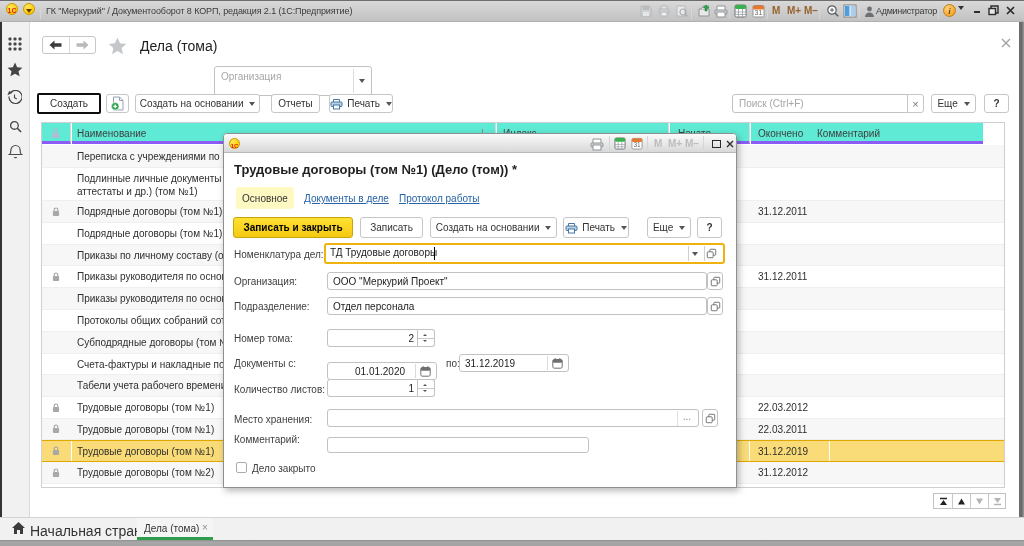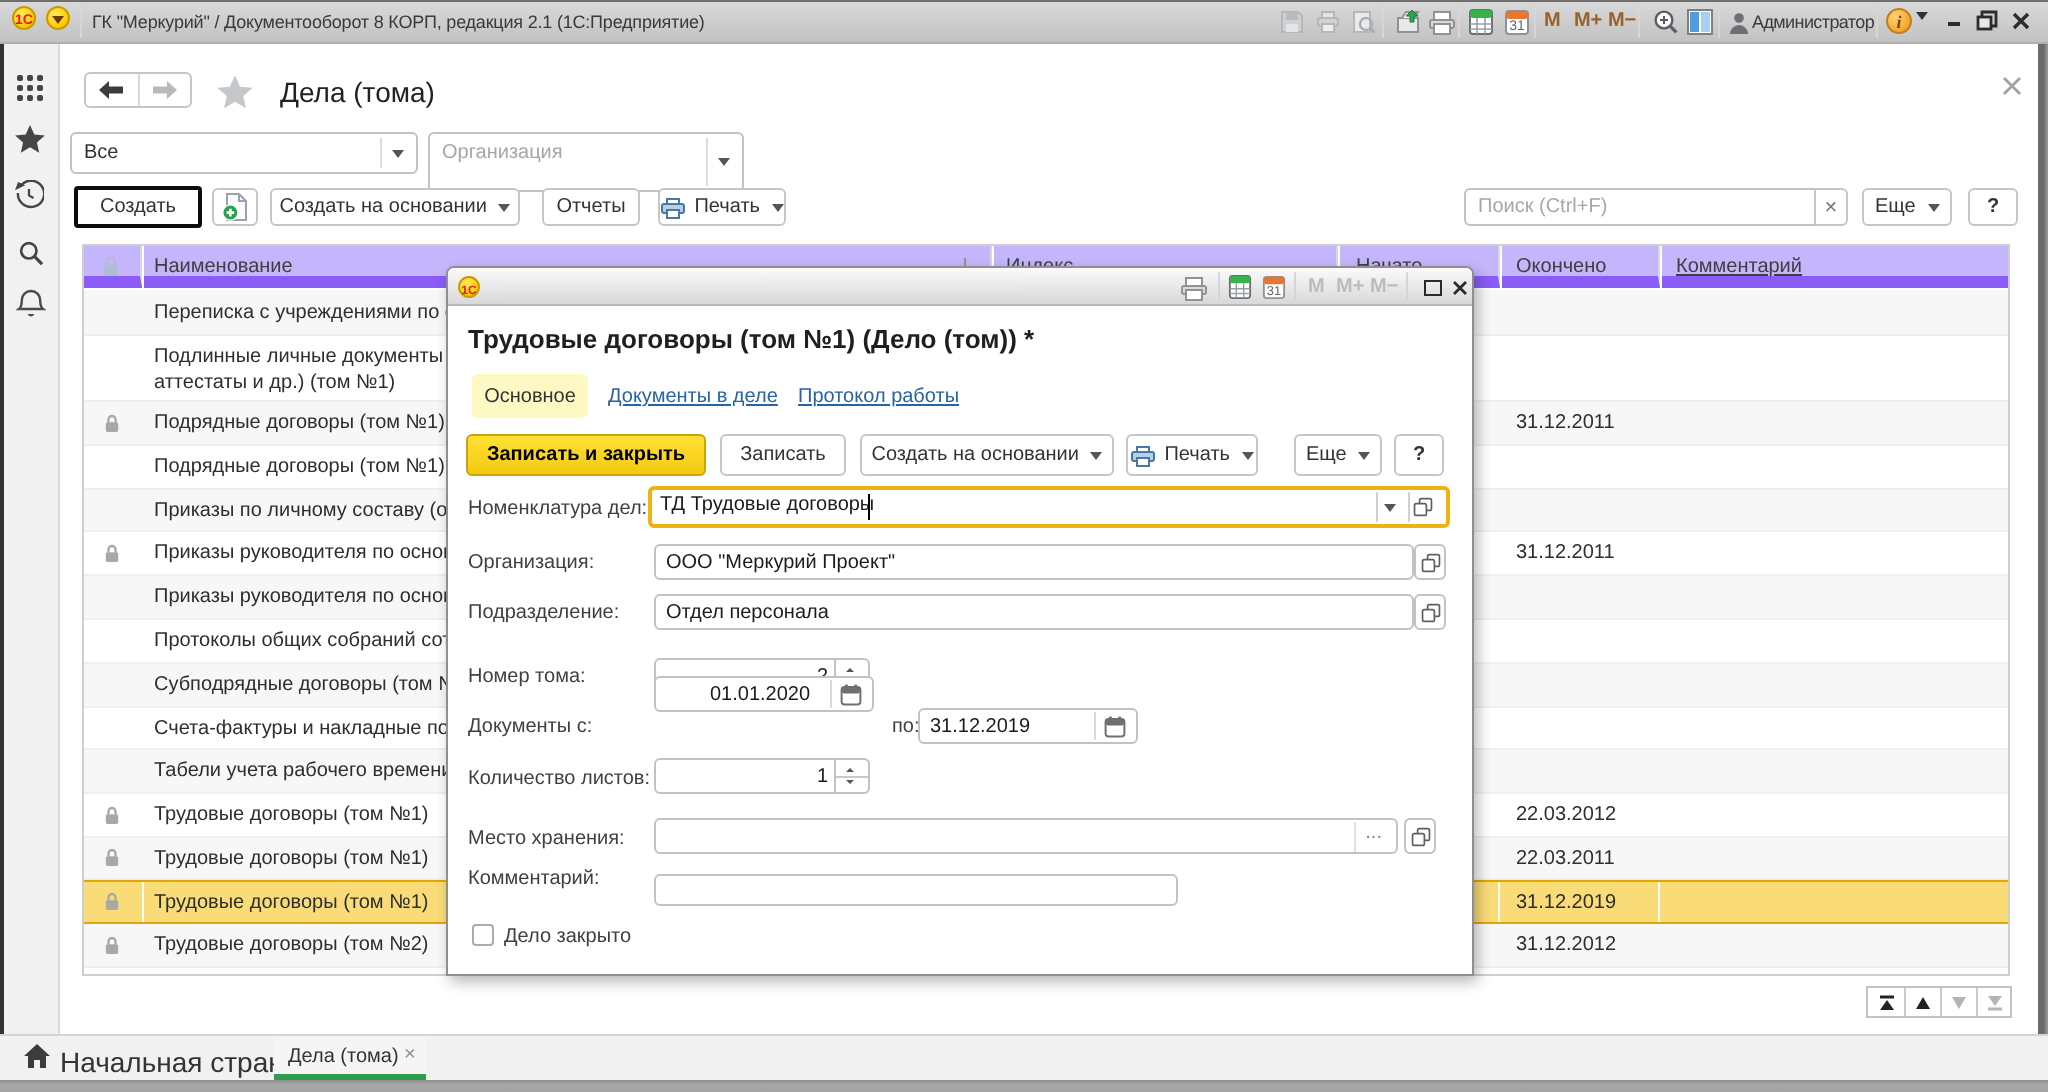--- a/index.html
+++ b/index.html
@@ -29,21 +29,21 @@
   .combo { background:#fff; border:1px solid #c2c2c2; border-radius:3px; }
   .combo .arr { position:absolute; right:0; top:0; bottom:0; width:18px;
      display:flex; align-items:center; justify-content:center; }
   .combo .arr:before { content:""; position:absolute; left:0; top:2px; bottom:2px; width:1px; background:#dcdcdc; }
   .carr { width:0; height:0; border-left:3.5px solid transparent; border-right:3.5px solid transparent; border-top:4px solid #555; }
   .ph { color:#a6a6a6; }
   .lbl { font-size:10px; color:#404040; }
 
   
   #tbl { left:41px; top:122px; width:964px; height:366px; border:1px solid #cfcfcf; background:#fff; }
-  .th { position:absolute; top:0; height:21px; background:#c4b5fd; border-bottom:6px solid #8b5cf6;
+  .th { position:absolute; top:0; height:21px; background:#5eead4; border-bottom:3px solid #8b5cf6;
         line-height:21px; color:#3f3f3f; font-size:10px; }
   .row { position:absolute; left:0; width:962px; border-bottom:1px solid #efefef; }
   .odd { background:#f7f7f7; }
   .rtxt { position:absolute; left:35px; top:0; height:100%; display:flex; align-items:center; font-size:10px; color:#2e2e2e; white-space:pre; }
   .dt  { position:absolute; left:716px; top:0; height:100%; display:flex; align-items:center; font-size:10px; color:#2e2e2e; }
 
   
   #dlg { z-index:10; left:223px; top:133px; width:514px; height:355px; background:#fff;
      border:1px solid #8f8f8f; border-radius:4px 4px 0 0; box-shadow:2px 3px 7px rgba(0,0,0,.28); }
   #dlgtb { position:absolute; left:0; top:0; right:0; height:19px; border-radius:3px 3px 0 0;
@@ -181,26 +181,20 @@
         <path d="M12.5 5 L7.5 0.5 V3.2 H0.5 V6.8 H7.5 V9.5 Z" fill="#b9b9b9"></path>
       </svg></div>
   <svg class="abs" style="left:108px;top:37px;" width="19" height="18" viewBox="0 0 17 16">
       <path d="M8.5 0.5 L10.8 5.6 L16.4 6.1 L12.2 9.8 L13.4 15.3 L8.5 12.4 L3.6 15.3 L4.8 9.8 L0.6 6.1 L6.2 5.6 Z" fill="#c5c8cb"></path>
     </svg>
   <div class="abs" style="left:140px;top:38px;font-size:14px;color:#222;">Дела (тома)</div>
   <svg class="abs" style="left:1001px;top:38px;" width="10" height="10" viewBox="0 0 10 10">
       <path d="M1 1 L9 9 M9 1 L1 9" stroke="#a2a2a2" stroke-width="1.4"></path>
     </svg>
 
-  <div class="abs combo" style="left:35px;top:66px;width:174px;height:21px;">
-    <span style="position:absolute;left:6px;top:4px;">Все</span>
-      <span class="arr">
-        <span class="carr"></span>
-      </span>
-    </div>
   <div class="abs combo" style="left:214px;top:66px;width:158px;height:30px;">
     <span class="ph" style="position:absolute;left:6px;top:4px;">Организация</span>
       <span class="arr">
         <span class="carr"></span>
       </span>
     </div>
 
   <div class="abs" style="left:37px;top:93px;width:64px;height:21px;border:2px solid #0d0d0d;border-radius:2px;background:#fff;display:flex;align-items:center;justify-content:center;font-size:10px;">Создать</div>
   <div class="abs btn" style="left:106px;top:94px;width:23px;height:19px;">
     <svg width="13" height="15" viewBox="0 0 13 15">
@@ -231,21 +225,21 @@
       <svg width="9" height="11" viewBox="0 0 9 11" style="position:absolute;left:9px;top:5px;">
           <rect x="1" y="4.5" width="7" height="5.5" rx="1" fill="#aebdd2"></rect>
           <path d="M2.5 4.5 V3 a2 2 0 0 1 4 0 V4.5" fill="none" stroke="#aebdd2" stroke-width="1.3"></path>
         </svg>
     </div>
     <div class="th" style="left:30px;width:424px;border-right:1px solid #d8d8d8;padding-left:5px;">Наименование</div>
     <div class="th" style="left:455px;width:172px;border-right:1px solid #d8d8d8;padding-left:6px;">Индекс</div>
     <div style="position:absolute;left:440px;top:6px;width:1px;height:10px;background:#8f8f8f;"></div>
     <div class="th" style="left:628px;width:80px;border-right:1px solid #d8d8d8;padding-left:8px;">Начато</div>
     <div class="th" style="left:709px;width:79px;border-right:1px solid #d8d8d8;padding-left:7px;">Окончено</div>
-    <div class="th" style="left:789px;width:173px;padding-left:7px;text-decoration:underline;">Комментарий</div>
+    <div class="th" style="left:768px;width:173px;padding-left:7px;">Комментарий</div>
     <div id="rows">
         <div class="row odd" style="top:22px;height:23px;">
           <div class="rtxt">Переписка с учреждениями по основной деятельности</div>
         </div>
         <div class="row" style="top:45px;height:33px;">
           <div class="rtxt" style="display:block;padding-top:4px;line-height:13px;">Подлинные личные документы работников (трудовые книжки, дипломы,<br>аттестаты и др.) (том №1)</div>
         </div>
         <div class="row odd" style="top:78px;height:22px;">
           <svg width="8" height="10" viewBox="0 0 9 11" style="position:absolute;left:10px;top:50%;margin-top:-5px;">
             <rect x="1" y="4.5" width="7" height="5.5" rx="1" fill="#a8a8a8"></rect>
@@ -428,21 +422,21 @@
 
     <div class="abs lbl" style="left:10px;top:199px;">Номер тома:</div>
     <div class="fld" style="left:103px;top:195px;width:91px;height:18px;justify-content:flex-end;border-radius:3px 0 0 3px;padding:0 3px;">2</div>
     <div class="spin" style="left:194px;top:195px;">
       <span style="position:absolute;left:5px;top:4px;width:0;height:0;border-left:2.4px solid transparent;border-right:2.4px solid transparent;border-bottom:2.6px solid #555;"></span>
       <span style="position:absolute;left:0;right:0;top:8px;height:1px;background:#c9c9c9;"></span>
       <span style="position:absolute;left:5px;bottom:4px;width:0;height:0;border-left:2.4px solid transparent;border-right:2.4px solid transparent;border-top:2.6px solid #555;"></span>
       </div>
 
     <div class="abs lbl" style="left:10px;top:224px;">Документы с:</div>
-    <div class="fld" style="left:103px;top:204px;width:110px;height:18px;padding-left:27px;">01.01.2020
+    <div class="fld" style="left:103px;top:228px;width:110px;height:18px;padding-left:27px;">01.01.2020
       <span style="position:absolute;right:20px;top:1px;width:1px;height:14px;background:#dadada;"></span>
       <svg style="position:absolute;right:5px;top:3px;" width="11" height="11" viewBox="0 0 11 11">
           <rect x="0.8" y="1.5" width="9.4" height="8.7" rx="1.5" fill="#fff" stroke="#6f6f6f"></rect>
           <rect x="0.8" y="1.5" width="9.4" height="3.2" rx="1.5" fill="#6f6f6f"></rect>
           <rect x="2.5" y="0.3" width="1.4" height="2" fill="#6f6f6f"></rect>
           <rect x="7.1" y="0.3" width="1.4" height="2" fill="#6f6f6f"></rect>
         </svg></div>
     <div class="abs lbl" style="left:222px;top:224px;">по:</div>
     <div class="fld" style="left:235px;top:220px;width:110px;height:18px;">31.12.2019
       <span style="position:absolute;right:20px;top:1px;width:1px;height:14px;background:#dadada;"></span>

